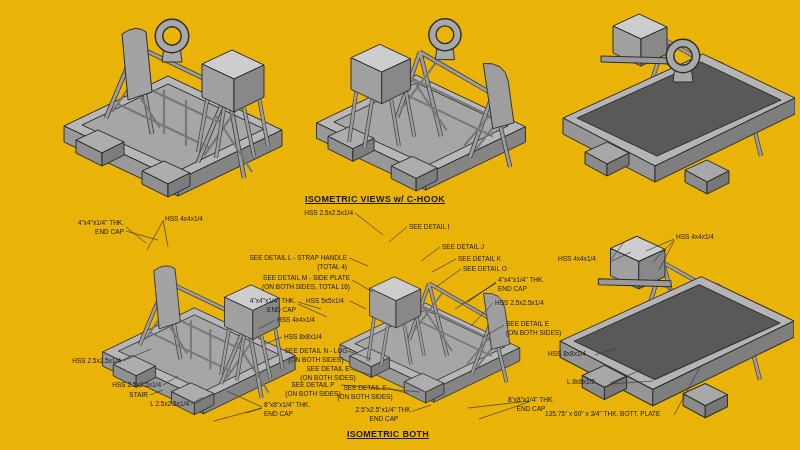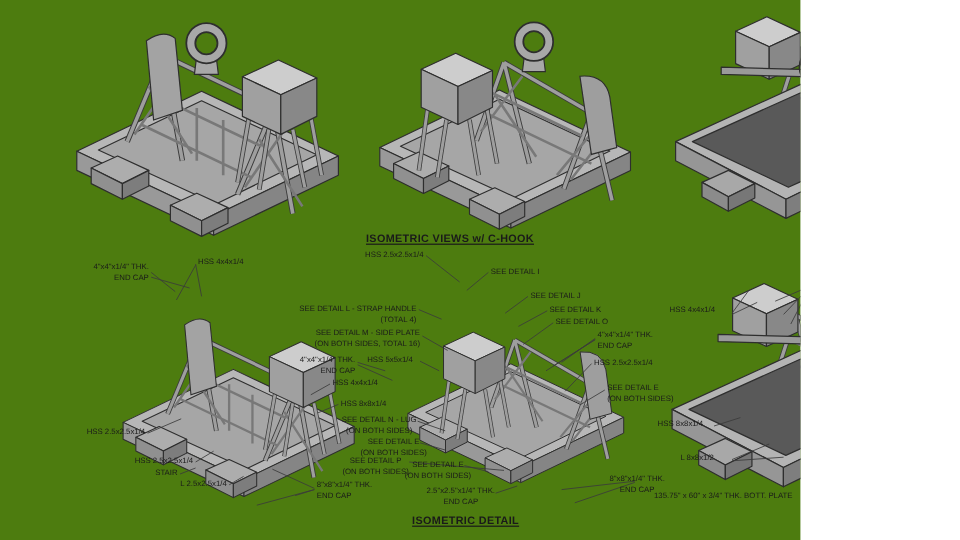--- a/index.html
+++ b/index.html
@@ -1,16 +1,16 @@
 <!DOCTYPE html>
 <html><head>
 <meta charset="utf-8">
 <style>
   html,body{margin:0;padding:0;background:#fff;}
-  #canvas{position:relative;width:667px;height:450px;background:#4d7c0f;overflow:hidden;
+  #canvas{position:relative;width:800px;height:450px;background:#eab308;overflow:hidden;
           font-family:"Liberation Sans",sans-serif;}
   .view{position:absolute;}
   .lbl{position:absolute;font-size:6.5px;line-height:1.32;color:#1a1a1a;white-space:pre-line;
        font-family:"Liberation Sans",sans-serif;}
   .r{transform:translateX(-100%);text-align:right;}
   .c{transform:translateX(-50%);text-align:center;}
   .title{position:absolute;transform:translateX(-50%);font-size:9px;font-weight:700;
          letter-spacing:.3px;color:#1a1a1a;text-decoration:underline;white-space:nowrap;}
   #leaders{position:absolute;left:0;top:0;pointer-events:none;}
   svg{display:block;}
@@ -132,21 +132,21 @@
                M275,320 L259,329 M282,337 L265,344 M348,351 L371,359
                M350,369 L371,375 M341,385 L420,392 M387,388 L407,393
                M413,411 L431,405 M529,401 L468,408 M529,402 L479,419 M674,415 L700,367"></path>
       <path d="M674,239 L646,251 M674,240 L653,262 M674,241 L659,270
                M610,261 L624,242 M610,262 L631,252
                M595,355 L617,348 M610,383 L641,370 M610,384 L653,381"></path>
     </g>
   </svg>
 
   <div class="title" style="left:375px;top:194px">ISOMETRIC VIEWS w/ C-HOOK</div>
-  <div class="title" style="left:388px;top:429px">ISOMETRIC DETAIL</div>
+  <div class="title" style="left:388px;top:429px">ISOMETRIC BOTH</div>
 
   <div class="lbl r" style="left:124px;top:219px">4"x4"x1/4" THK.
 END CAP</div>
   <div class="lbl" style="left:165px;top:215px">HSS 4x4x1/4</div>
   <div class="lbl r" style="left:121px;top:357px">HSS 2.5x2.5x1/4</div>
   <div class="lbl r" style="left:161px;top:381px">HSS 2.5x2.5x1/4</div>
   <div class="lbl r" style="left:148px;top:391px">STAIR</div>
   <div class="lbl r" style="left:189px;top:400px">L 2.5x2.5x1/4</div>
   <div class="lbl" style="left:264px;top:401px">8"x8"x1/4" THK.
 END CAP</div>

